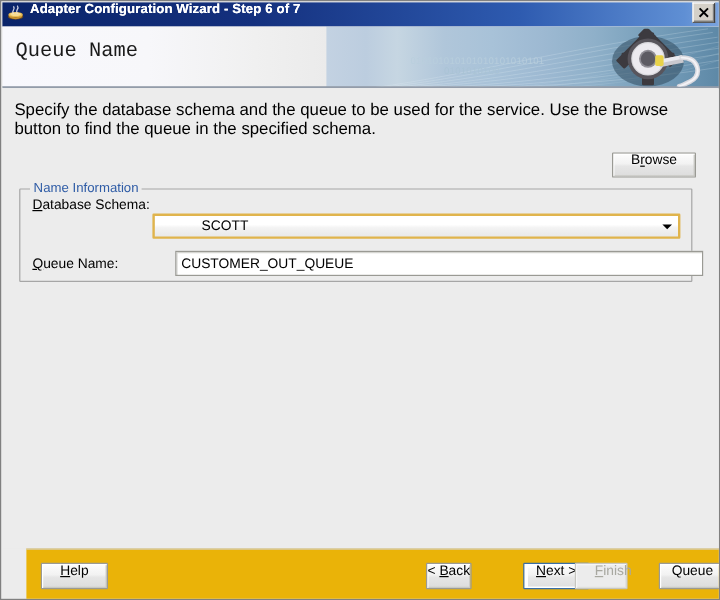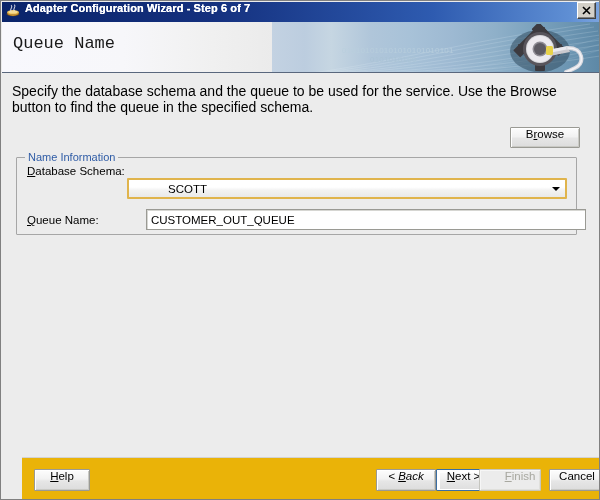--- a/index.html
+++ b/index.html
@@ -297,23 +297,23 @@
     background: #eab308;
     border-top: 1px solid #d2d2d2;
     margin-left: 20px;
   }
   .footer-btn {
     position: absolute;
     top: 11px;
     height: 22px;
   }
   #help-button   { left: 12px;  width: 56px; }
-  #back-button   { left: 354px; width: 60px; font-style: italic; }
+  #back-button   { left: 333px; width: 38px; }
   #next-button   { left: 414px; width: 55px; }
-  #finish-button { left: 457px; width: 62px; padding-left: 20px; }
+  #finish-button { left: 457px; width: 44px; padding-left: 20px; }
   #cancel-button { left: 527px; width: 56px; }
 </style>
 </head>
 <body>
 
 <div id="window">
 
   <div id="titlebar">
     <div id="title-icon">
       <svg width="16" height="16" viewBox="0 0 16 16">
@@ -424,17 +424,17 @@
     <div id="back-button" class="btn footer-btn">
       <span><span>&lt; </span><span class="mn">B</span><span>ack</span></span>
     </div>
     <div id="next-button" class="btn footer-btn default-focus">
       <span><span></span><span class="mn">N</span><span>ext &gt;</span></span>
     </div>
     <div id="finish-button" class="btn footer-btn disabled">
       <span><span></span><span class="mn">F</span><span>inish</span></span>
     </div>
     <div id="cancel-button" class="btn footer-btn">
-      <span><span></span><span class="mn"></span><span>Cancel</span></span>
+      <span><span></span><span class="mn"></span><span>Queue</span></span>
     </div>
   </div>
 
 </div>
 
 </body></html>

